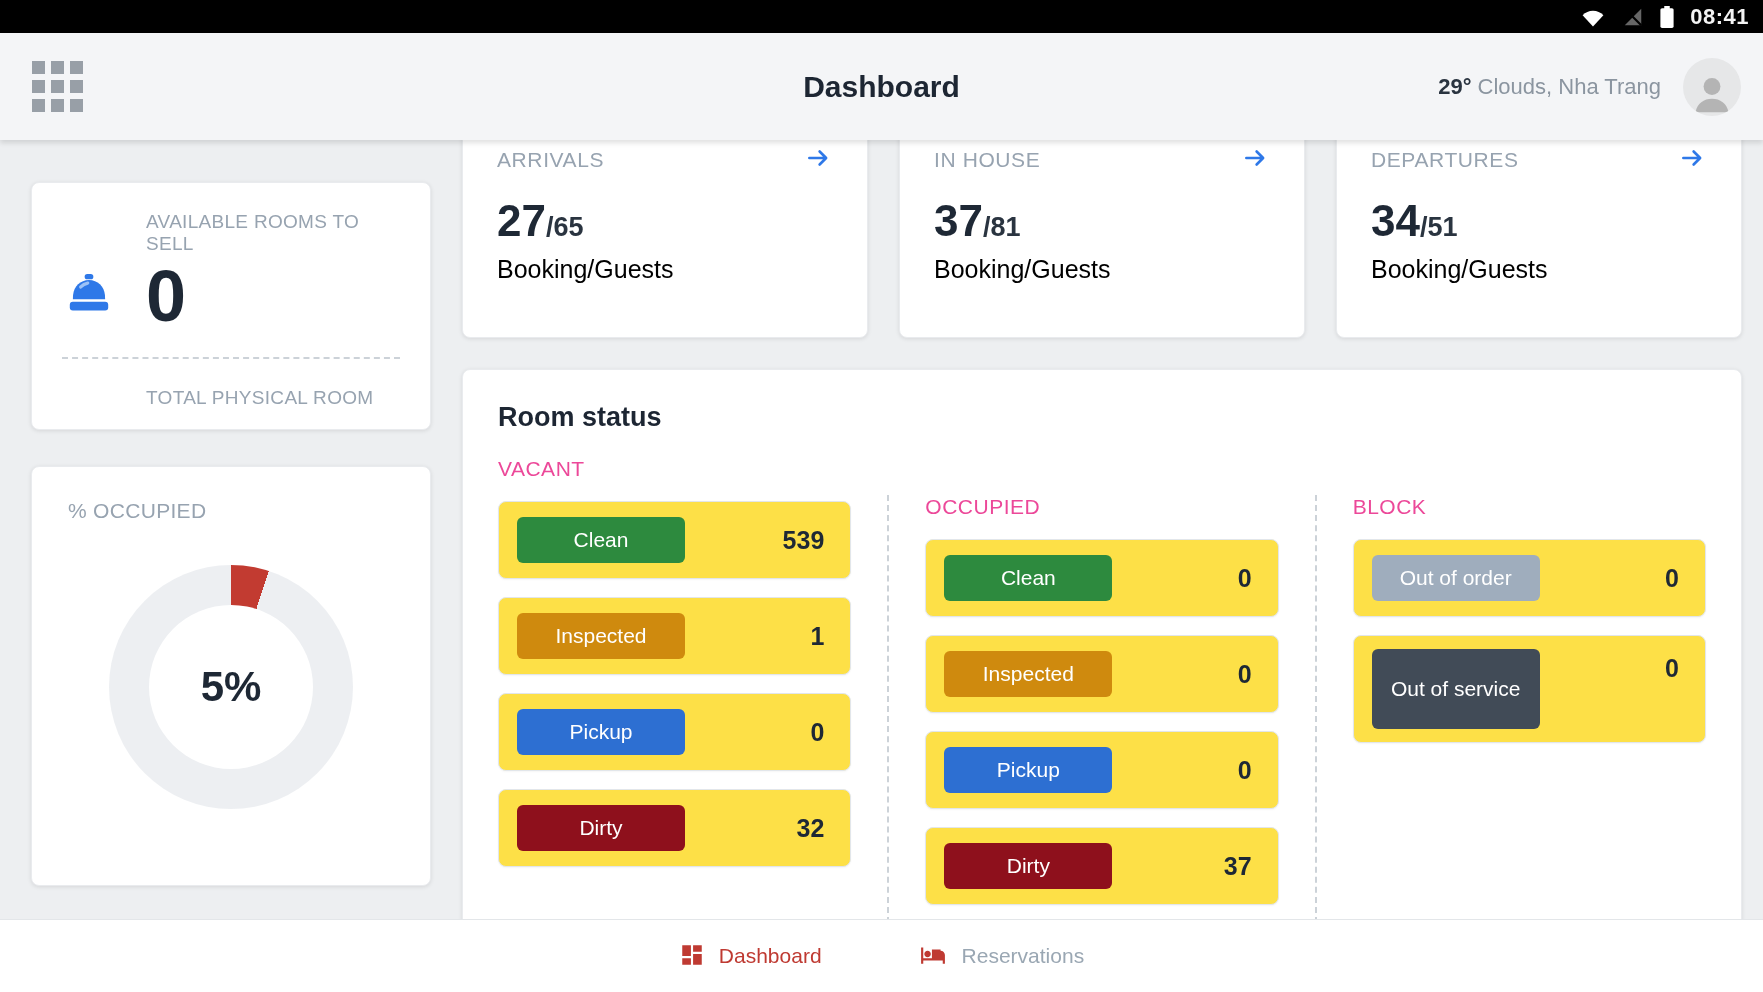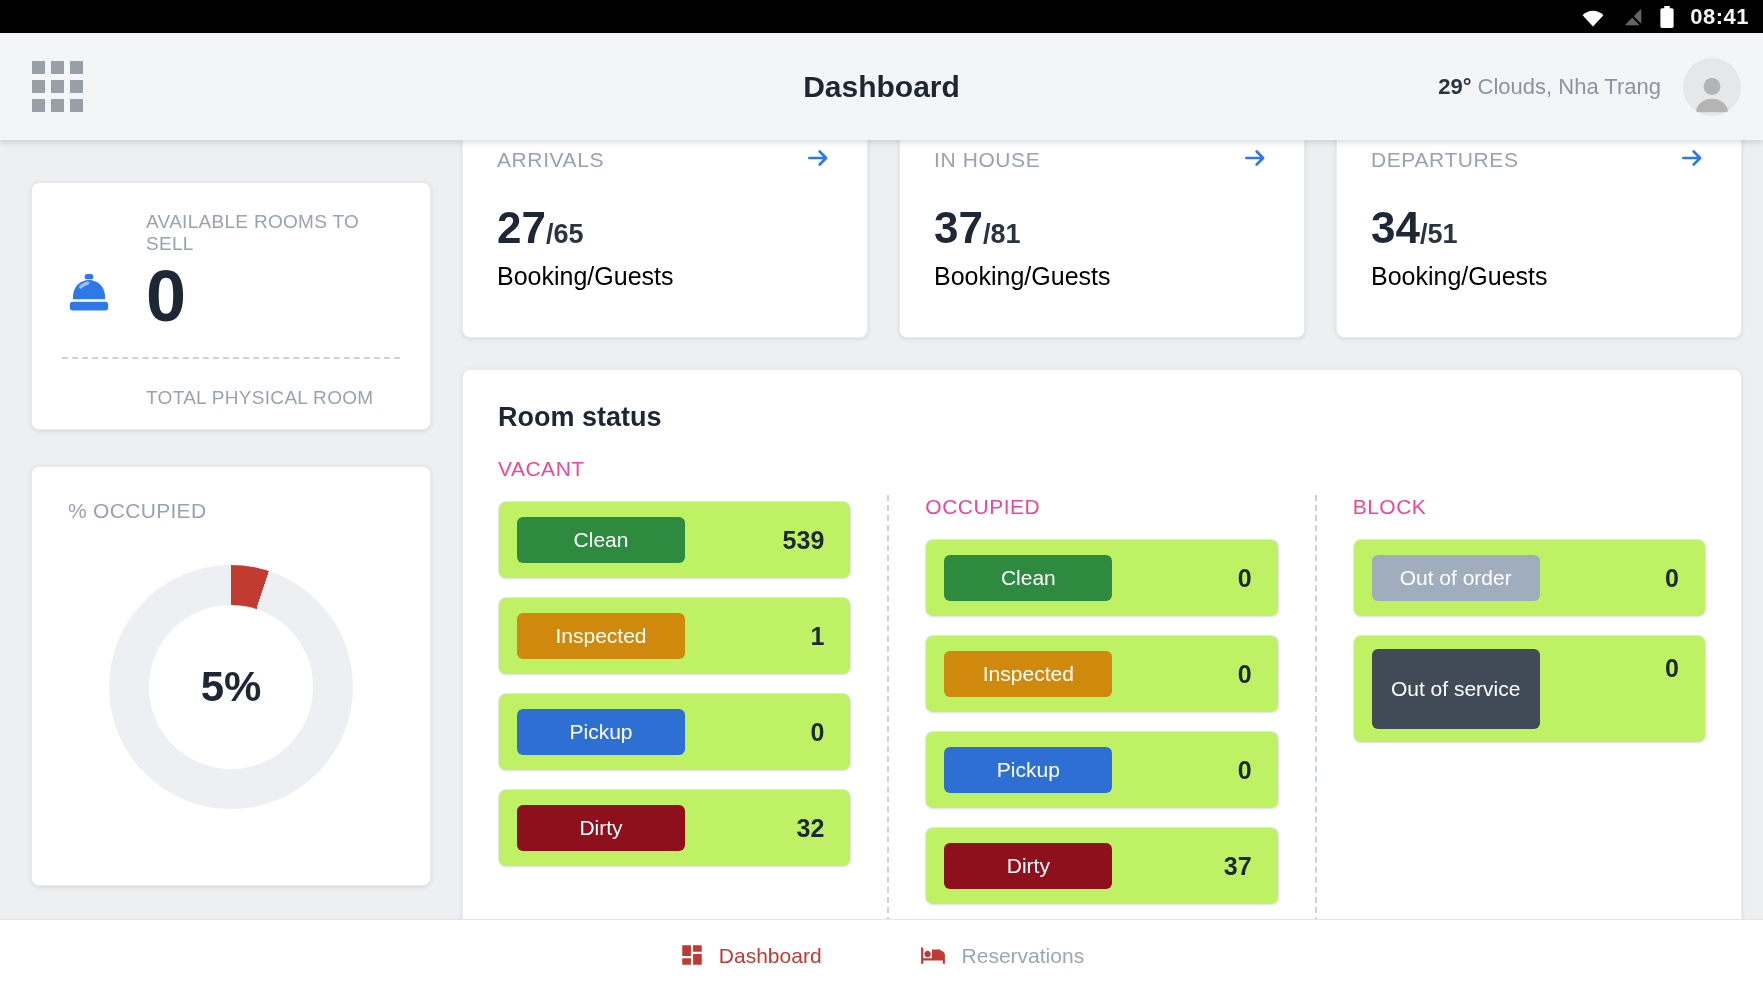--- a/index.html
+++ b/index.html
@@ -77,34 +77,34 @@
     position: relative; display: flex; align-items: center; justify-content: center;
   }
   .donut::after { content: ""; position: absolute; inset: 40px; background: #fff; border-radius: 50%; }
   .donut-center { position: relative; z-index: 1; font-size: 42px; font-weight: bold; color: #1e2835; }
 
   
   .stat-row { display: flex; gap: 31px; }
   .stat-card { flex: 1; height: 224px; padding: 30px 34px; cursor: pointer; }
   .stat-head { display: flex; align-items: center; justify-content: space-between; }
   .stat-label { font-size: 21px; color: #97a3b0; letter-spacing: .6px; }
-  .stat-nums { margin-top: 28px; display: flex; align-items: baseline; }
+  .stat-nums { margin-top: 21px; display: flex; align-items: baseline; }
   .stat-value { font-size: 44px; font-weight: bold; color: #1e2835; }
   .stat-total { font-size: 27px; font-weight: bold; color: #2a3440; }
   .stat-sub { margin-top: 9px; font-size: 25px; color: #000000; }
 
   
   .room-status { flex: 1; min-height: 560px; }
   .rs-title { padding: 32px 35px 24px 35px; font-size: 27px; font-weight: bold; color: #1d2633; }
   .rs-cols { display: flex; padding: 0 35px 30px 35px; }
   .rs-col { flex: 1; }
   .rs-col + .rs-col { border-left: 2px dashed #ccd2d8; margin-left: 36px; padding-left: 36px; margin-top: 38px; }
   .rs-col-label { font-size: 21px; color: #ec4899; letter-spacing: .5px; margin-bottom: 20px; }
   .rs-row {
-    background: #bef264; border: 1px solid #e2e6ea; border-radius: 8px;
+    background: #fde047; border: 1px solid #e2e6ea; border-radius: 8px;
     height: 78px; display: flex; align-items: center; justify-content: space-between;
     padding: 0 26px 0 18px; margin-bottom: 18px;
     box-shadow: 0 1px 2px rgba(0,0,0,.04); cursor: pointer;
   }
   .rs-row.tall { height: 108px; }
   .rs-badge {
     width: 168px; min-height: 46px; border-radius: 6px;
     display: flex; align-items: center; justify-content: center;
     color: #fff; font-size: 21px; text-align: center; line-height: 1.25; padding: 4px 8px;
   }

